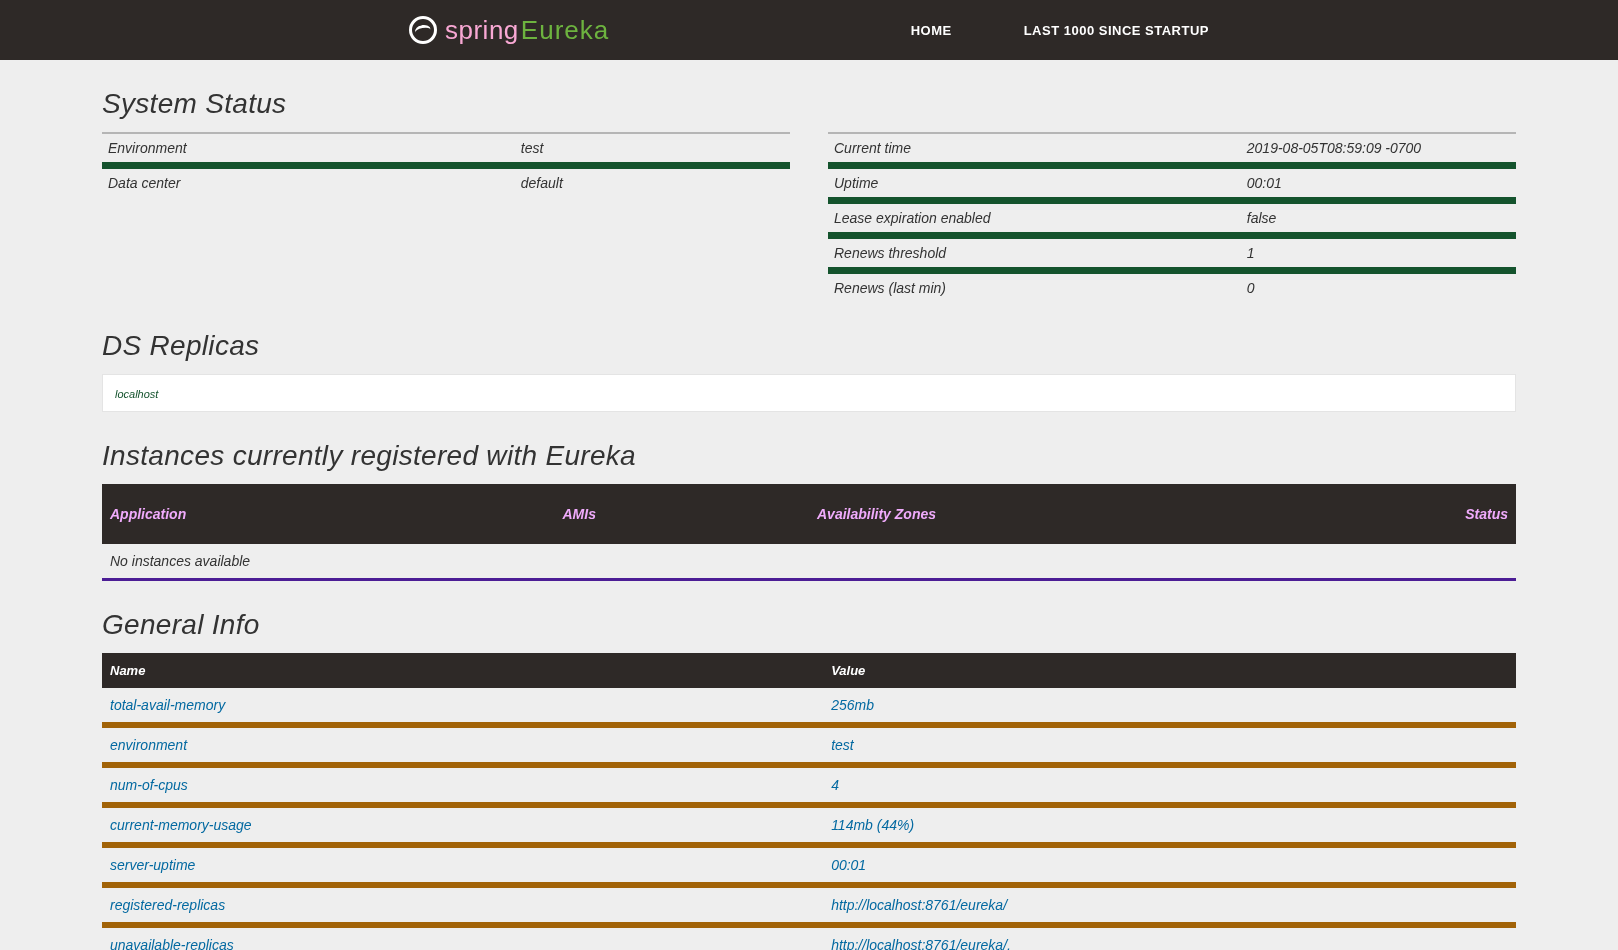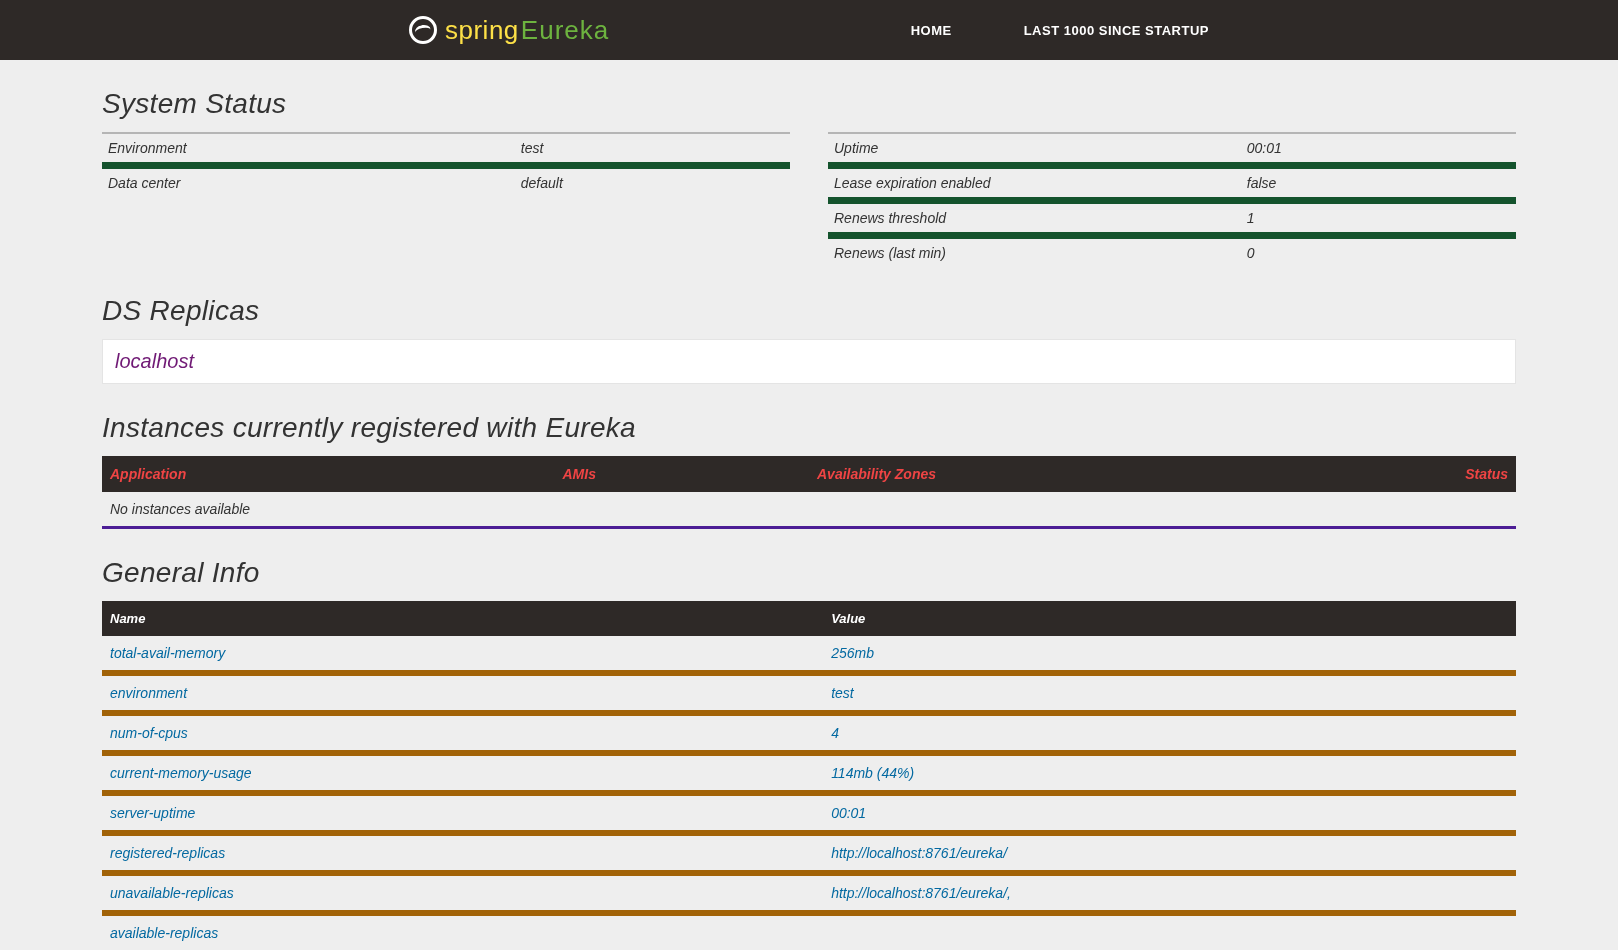--- a/index.html
+++ b/index.html
@@ -47,21 +47,21 @@
       width: 16px;
       height: 9px;
       border-top: 3px solid #fff;
       border-radius: 50%;
       top: 6px;
       left: 3px;
       transform: rotate(-10deg);
     }
     .brand-text {
       font-size: 26px;
-      color: #fde047;
+      color: #f9a8d4;
       font-weight: 400;
       letter-spacing: 0.5px;
     }
     .brand-accent {
       font-size: 26px;
       color: #6db33f;
       font-weight: 300;
       letter-spacing: 1px;
       margin-left: 2px;
     }
@@ -113,34 +113,34 @@
     .status-table td:first-child {
       width: 60%;
     }
     .ds-box {
       background: #fff;
       border: 1px solid #e4e4e4;
       padding: 10px 12px;
       margin-top: 6px;
     }
     .ds-link {
-      color: #701a75;
-      font-size: 20px;
+      color: #14532d;
+      font-size: 11px;
       text-decoration: none;
     }
     .dark-table {
       width: 100%;
       margin-top: 4px;
     }
     .dark-table thead th {
       background: #2e2927;
-      color: #ef4444;
+      color: #f0abfc;
       font-weight: 700;
       text-align: left;
-      padding: 10px 8px;
+      padding: 22px 8px;
       font-size: 14px;
     }
     .dark-table thead th:last-child {
       text-align: right;
     }
     .dark-table tbody td {
       padding: 9px 8px;
       font-size: 14px;
       color: #333;
       border-bottom: 3px solid #4c1d95;
@@ -193,20 +193,24 @@
             <tr>
               <td>Data center</td>
               <td>default</td>
             </tr>
           </tbody>
       </table>
     </div>
     <div class="status-col">
       <table class="status-table">
         <tbody id="ss-right">
+            <tr>
+              <td>Current time</td>
+              <td>2019-08-05T08:59:09 -0700</td>
+            </tr>
             <tr>
               <td>Uptime</td>
               <td>00:01</td>
             </tr>
             <tr>
               <td>Lease expiration enabled</td>
               <td>false</td>
             </tr>
             <tr>
               <td>Renews threshold</td>

